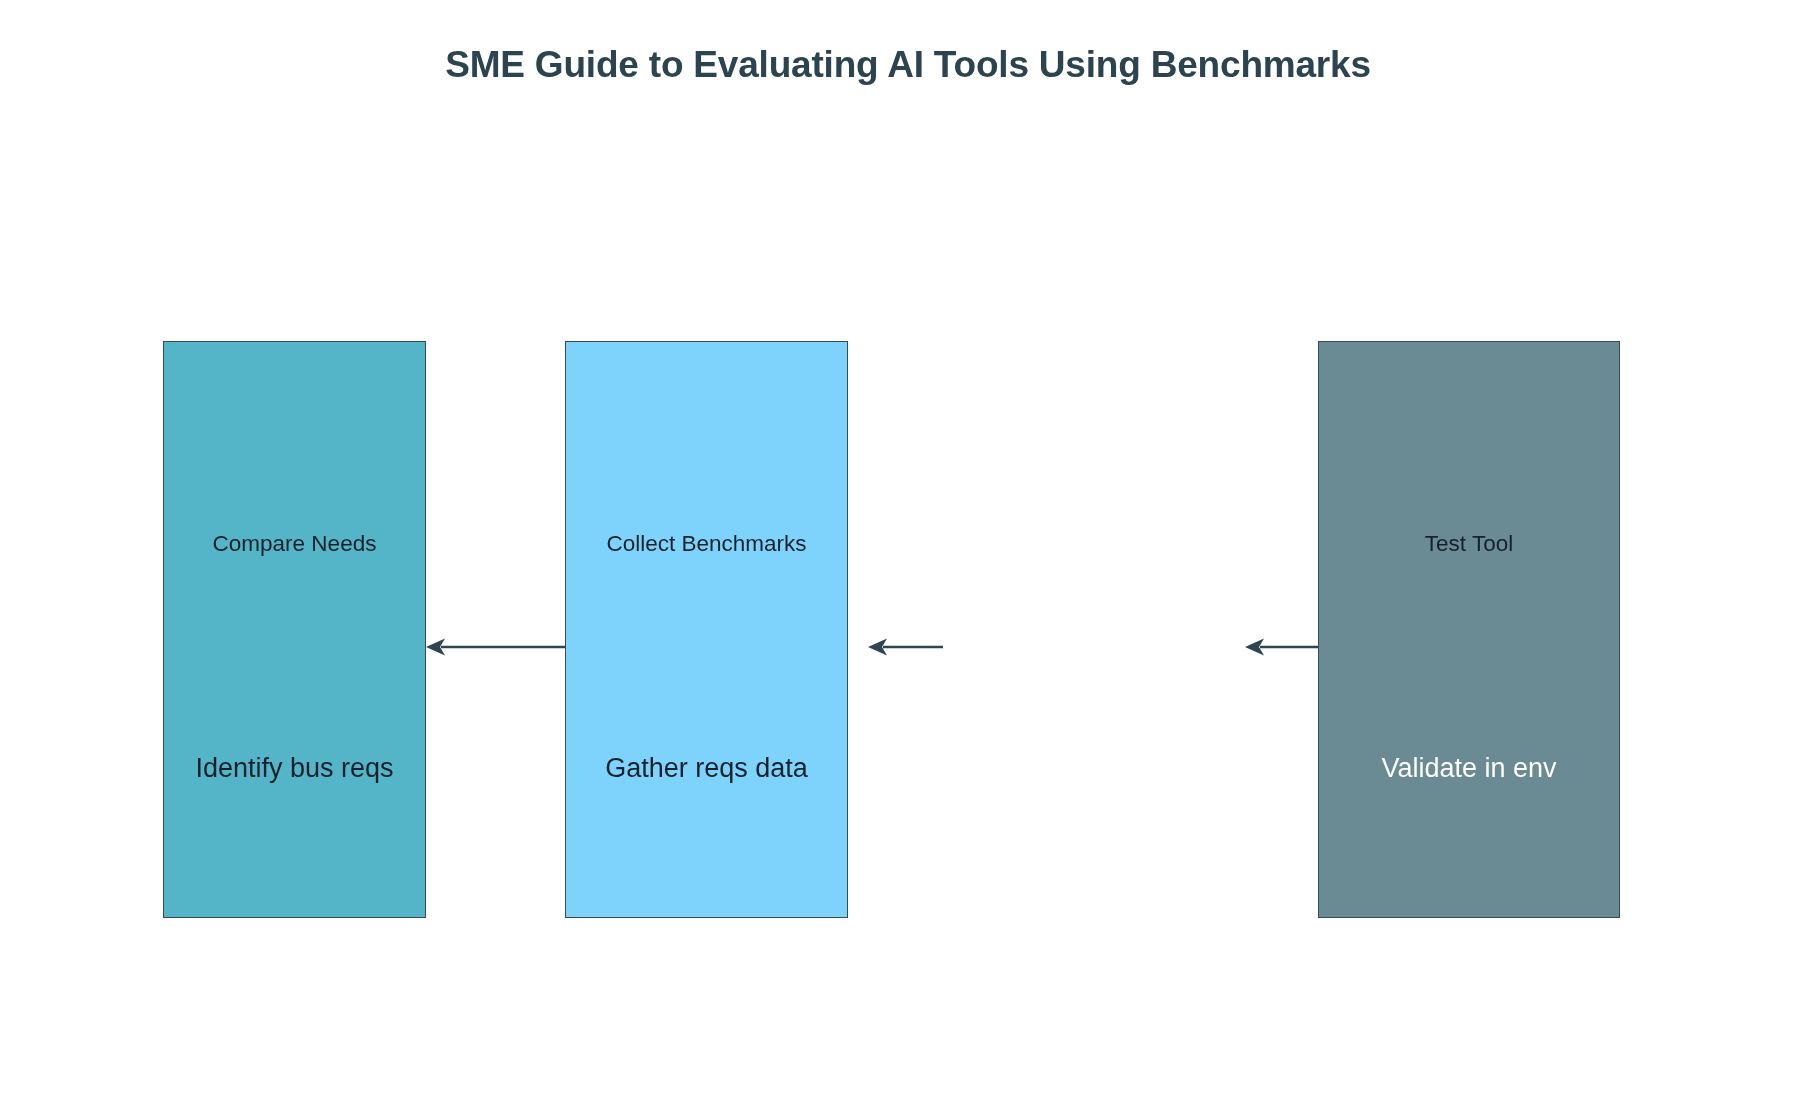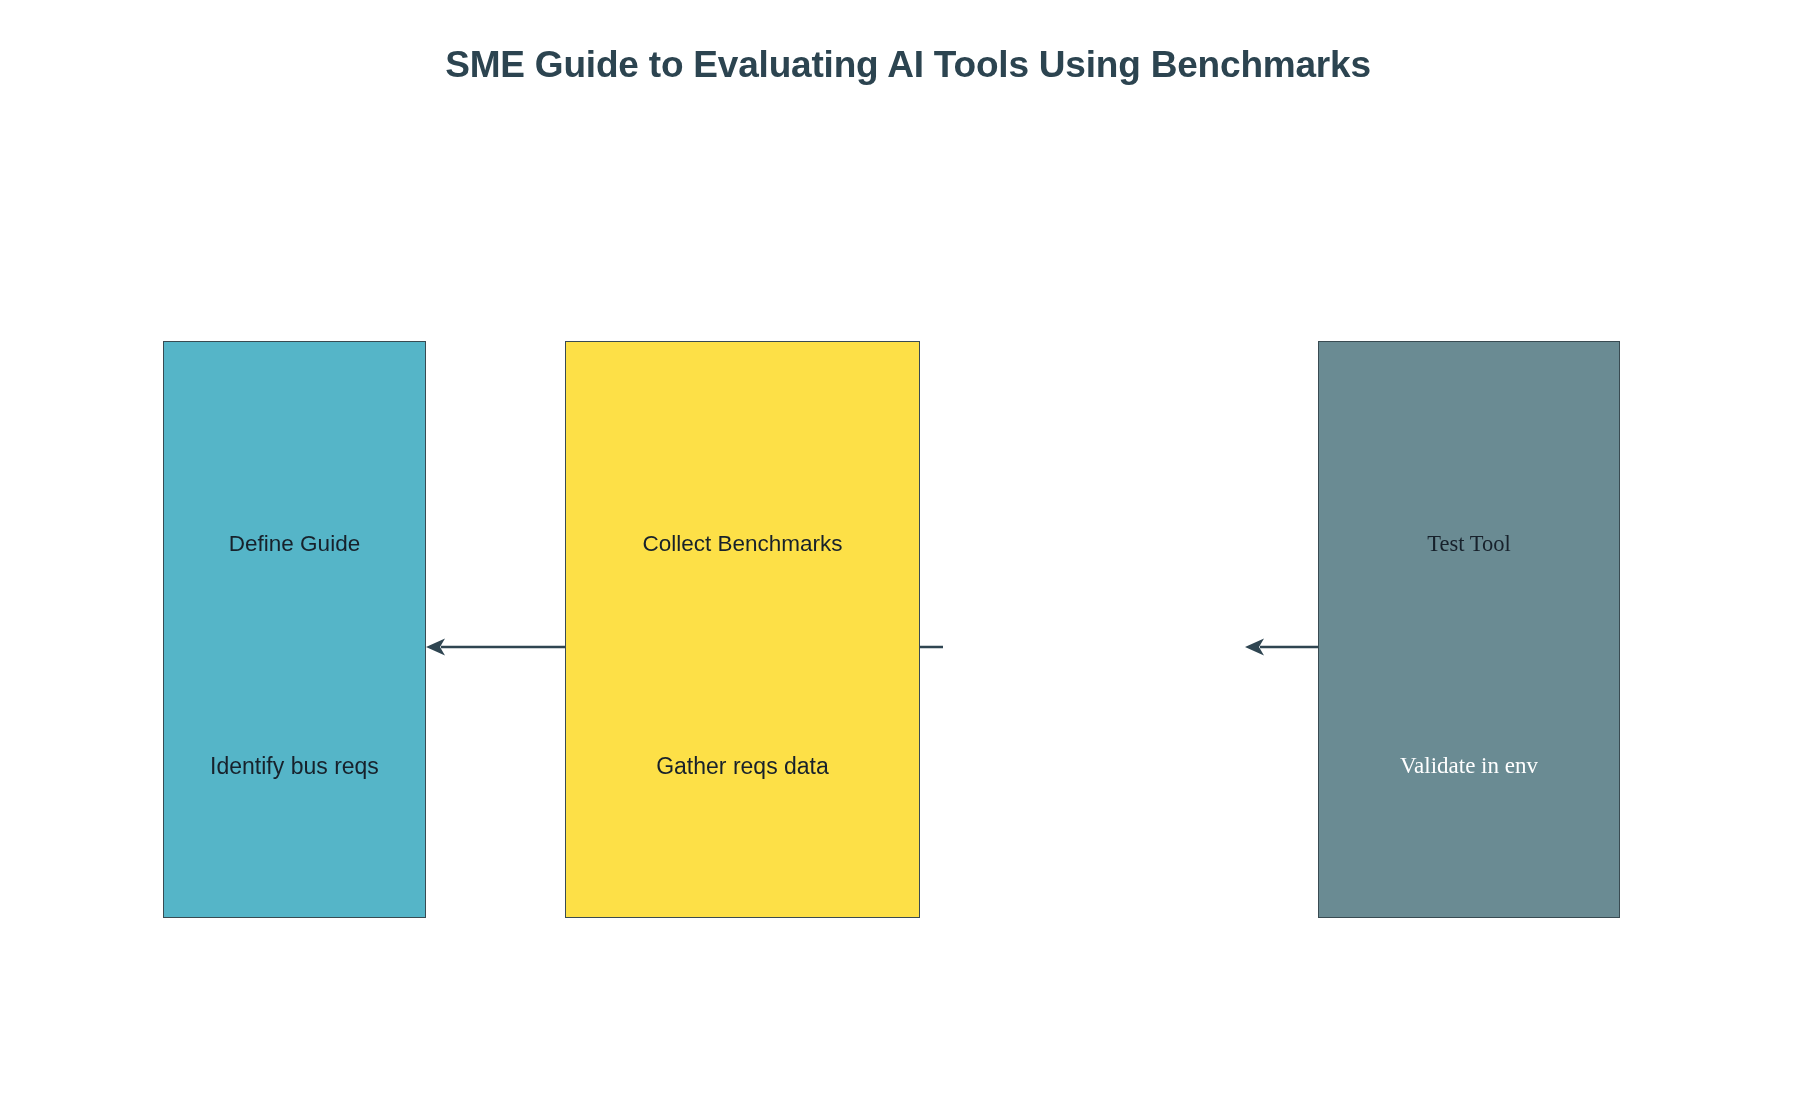--- a/index.html
+++ b/index.html
@@ -70,21 +70,21 @@
     white-space: nowrap;
     user-select: none;
   }
 
   .node-sub {
     position: absolute;
     left: 0;
     right: 0;
     top: 411px;
     text-align: center;
-    font-size: 23px;
+    font-size: 27px;
     font-weight: normal;
     color: #17212b;
     white-space: nowrap;
     user-select: none;
   }
 
   
   .edge {
     position: absolute;
     top: 306px;          
@@ -115,26 +115,26 @@
           <path d="M 0 12 L 19 3.5 L 14 12 L 19 20.5 Z" fill="#2f4551"></path>
         </svg>
       </div>
       <div class="edge" style="left: 1245px; width: 73px;">
         <svg width="73" height="24" viewBox="0 0 73 24">
           <line x1="73" y1="12" x2="15" y2="12" stroke="#2f4551" stroke-width="2.4"></line>
           <path d="M 0 12 L 19 3.5 L 14 12 L 19 20.5 Z" fill="#2f4551"></path>
         </svg>
       </div>
       <div class="node" style="left: 163px; width: 263px; background: rgb(85, 181, 200); border-color: rgb(57, 75, 82);">
-        <div class="node-title" style="color: rgb(23, 33, 43);">Define Guide</div>
+        <div class="node-title" style="color: rgb(23, 33, 43);">Compare Needs</div>
         <div class="node-sub" style="color: rgb(23, 33, 43);">Identify bus reqs</div>
       </div>
-      <div class="node" style="left: 565px; width: 355px; background: #fde047; border-color: rgb(57, 75, 82);">
+      <div class="node" style="left: 565px; width: 283px; background: #7dd3fc; border-color: rgb(57, 75, 82);">
         <div class="node-title" style="color: rgb(23, 33, 43);">Collect Benchmarks</div>
         <div class="node-sub" style="color: rgb(23, 33, 43);">Gather reqs data</div>
       </div>
-      <div class="node" style="left: 1318px; width: 302px; background: rgb(106, 139, 147); border-color: rgb(57, 75, 82); font-family: Liberation Serif, serif;">
+      <div class="node" style="left: 1318px; width: 302px; background: rgb(106, 139, 147); border-color: rgb(57, 75, 82);">
         <div class="node-title" style="color: rgb(23, 33, 43);">Test Tool</div>
         <div class="node-sub" style="color: #ffffff;">Validate in env</div>
       </div>
     </div>
 
 </div>
 
 </body></html>

